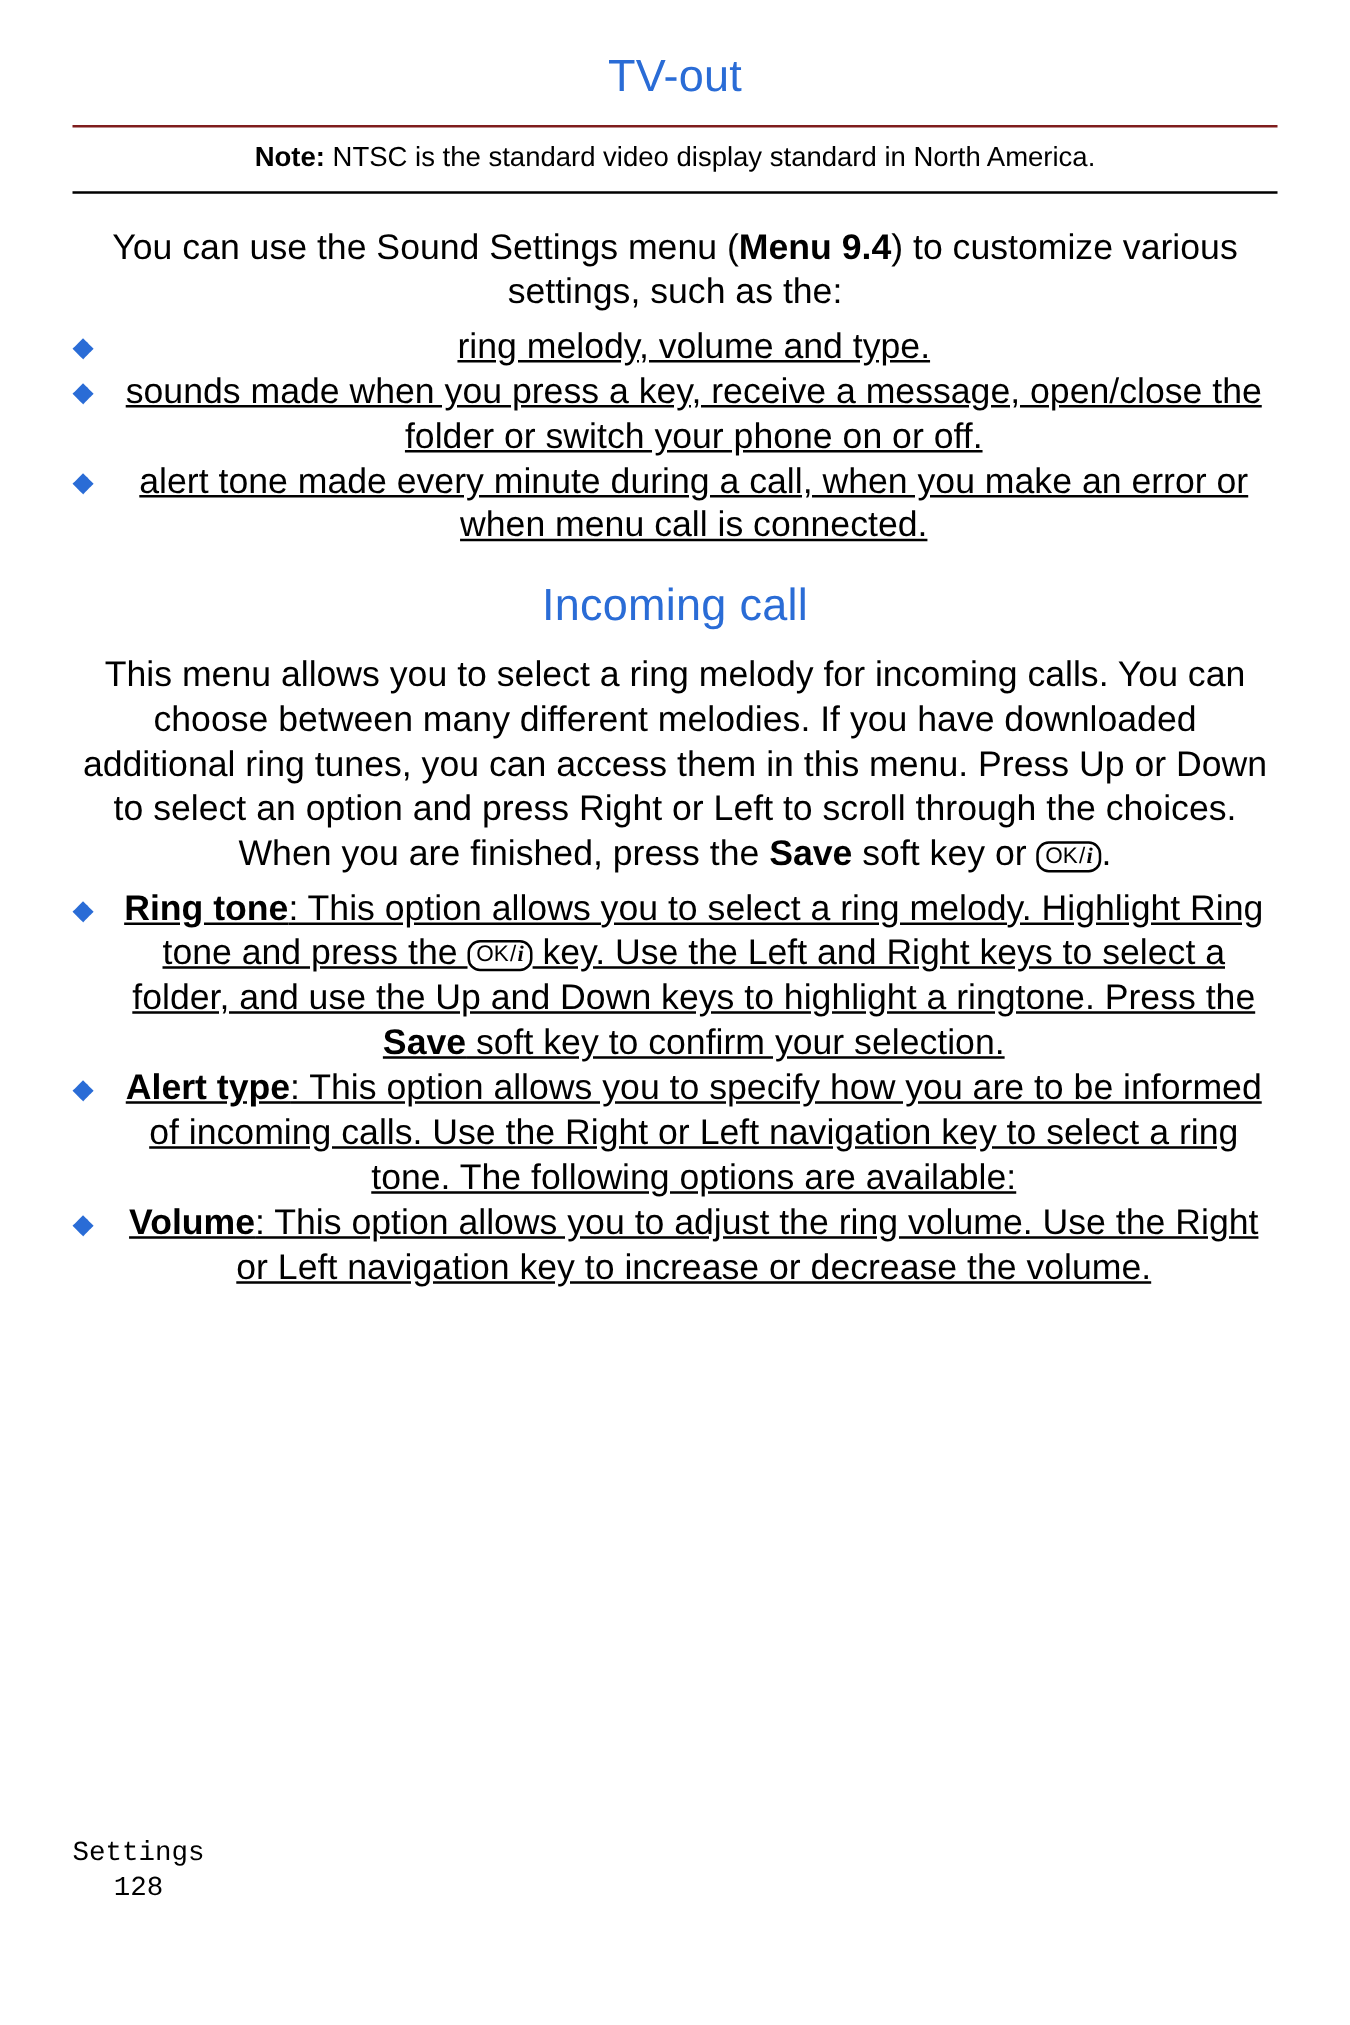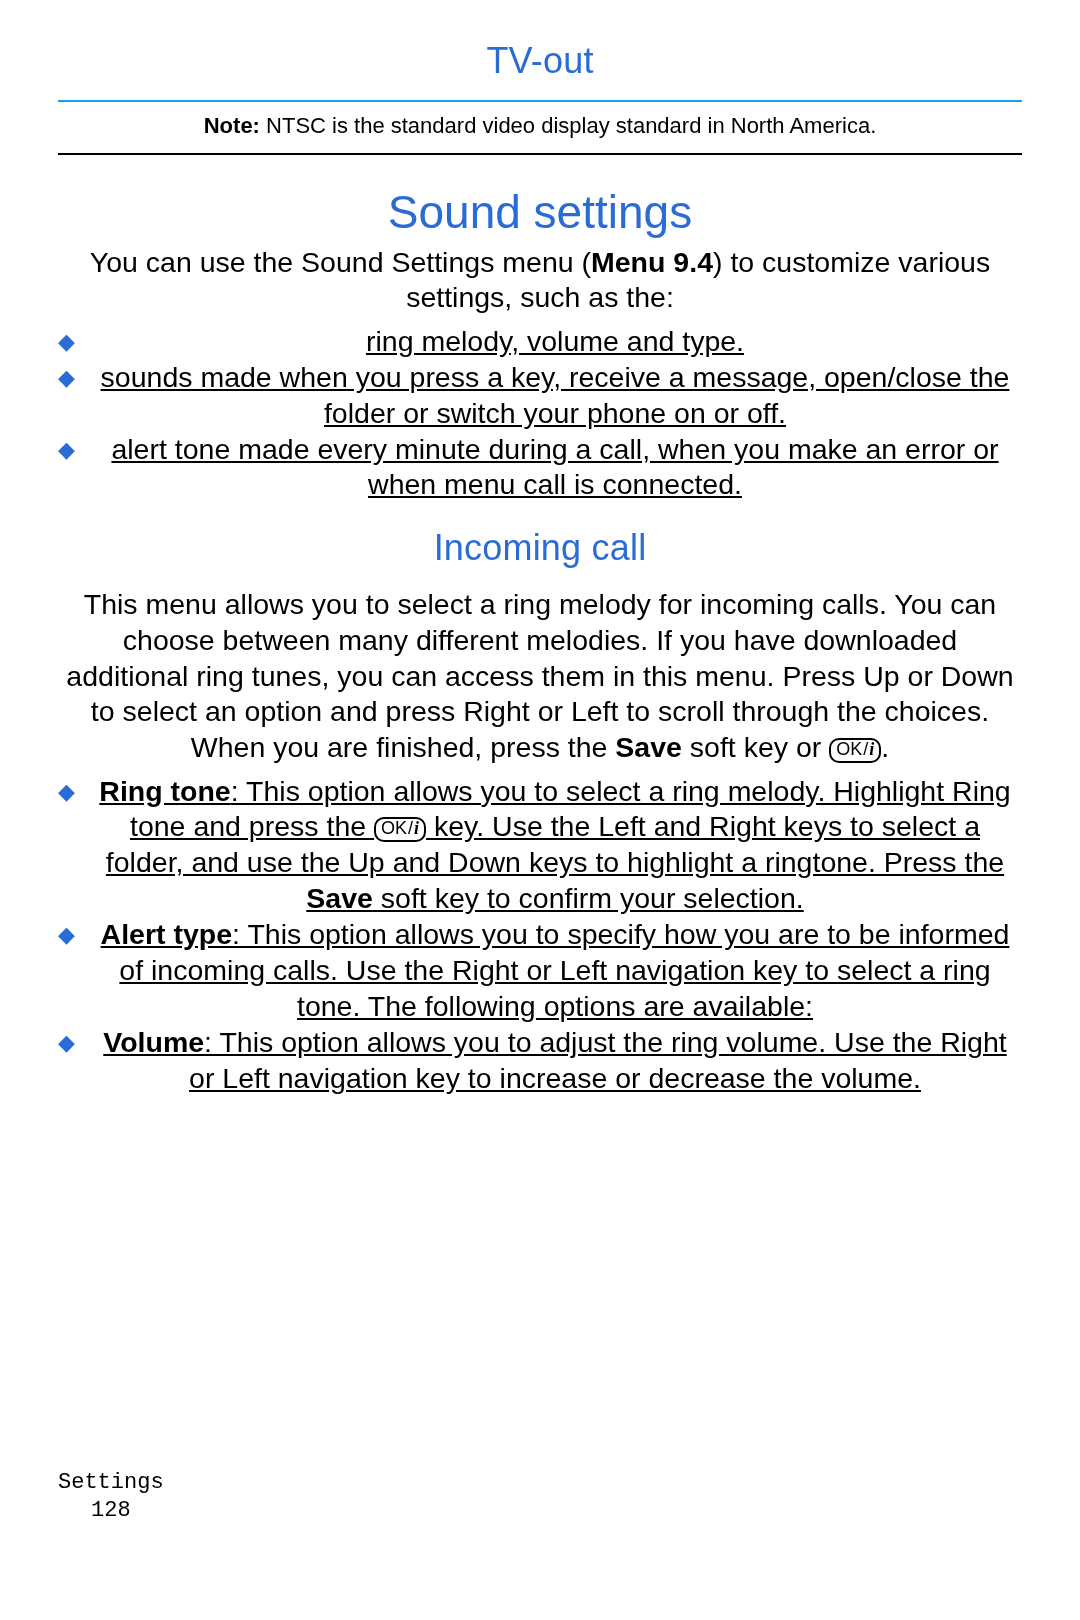--- a/index.html
+++ b/index.html
@@ -30,21 +30,21 @@
     font-weight: 400;
     margin: 30px 0 6px 0;
   }
   .body {
     font-size: 28.5px;
     line-height: 1.25;
     margin: 0 0 6px 0;
   }
   .bold { font-weight: 700; }
   .rule-top {
-    border-top: 2px solid #0ea5e9;
+    border-top: 2px solid #7f1d1d;
     margin-top: 16px;
     padding-top: 10px;
   }
   .rule-bottom {
     border-bottom: 2px solid #000;
     padding-bottom: 12px;
     margin-bottom: 26px;
   }
   .small {
     font-size: 22px;
@@ -96,21 +96,20 @@
 <body>
 
 <div class="page">
 
   <div class="h2">TV-out</div>
 
   <div class="rule-top rule-bottom small">
     <span class="bold">Note:</span><span>  NTSC is the standard video display standard in North America.</span>
   </div>
 
-  <div class="h1">Sound settings</div>
   <p class="body">
     <span>You can use the Sound Settings menu (</span><span class="bold">Menu 9.4</span><span>) to customize various settings, such as the:</span>
   </p>
   <ul class="diamond">
     <li>ring melody, volume and type.</li>
     <li>sounds made when you press a key, receive a message, open/close the folder or switch your phone on or off.</li>
     <li>alert tone made every minute during a call, when you make an error or when menu call is connected.</li>
   </ul>
 
   <div class="h2" style="margin-top:24px">Incoming call</div>

